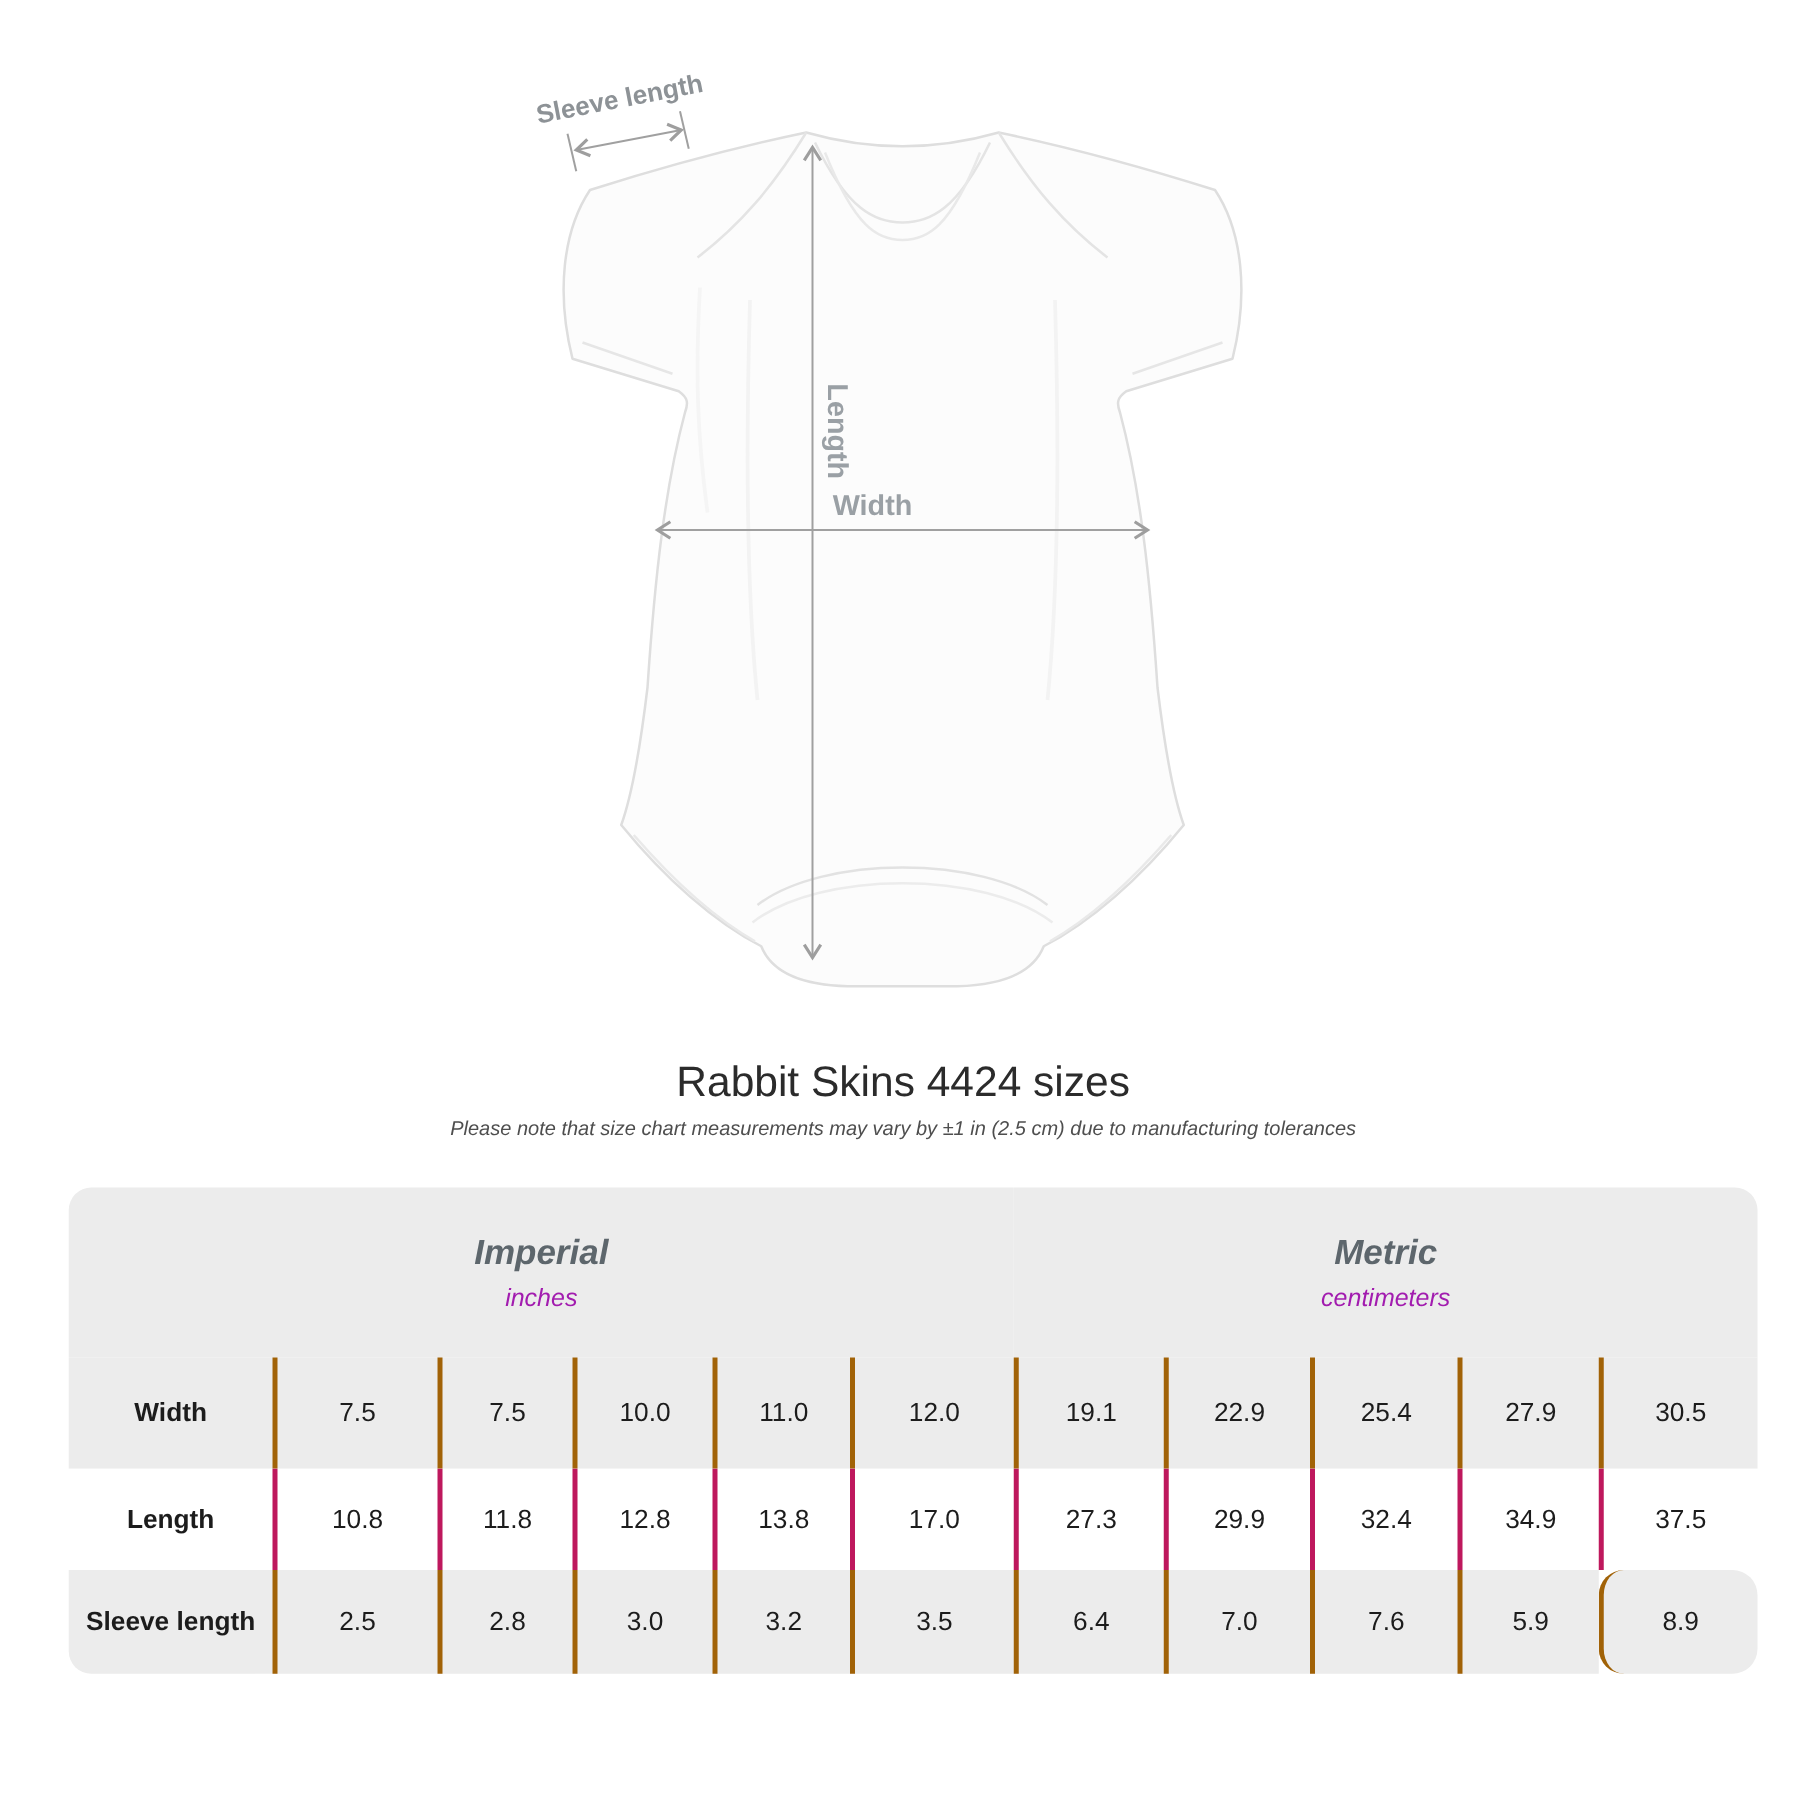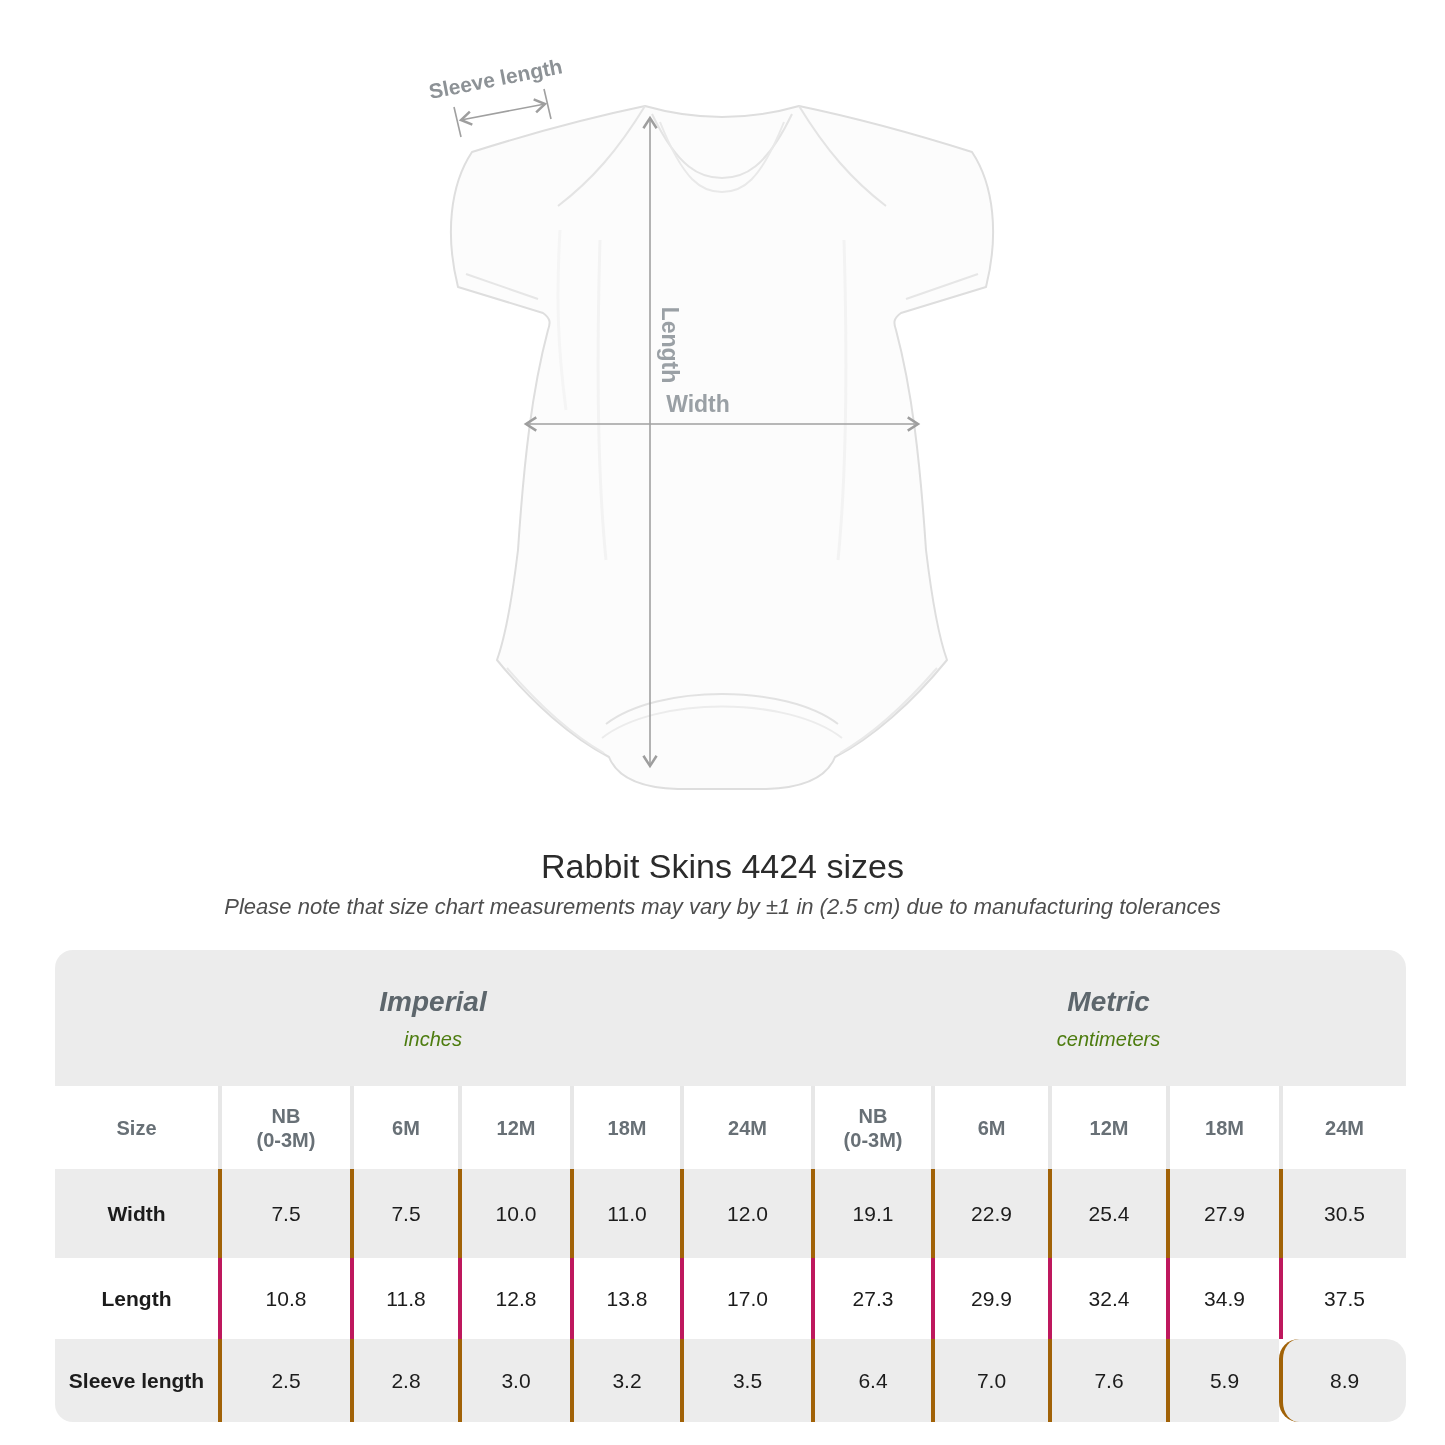--- a/index.html
+++ b/index.html
@@ -6,34 +6,34 @@
   .page{
     position:relative;width:1445px;height:1445px;background:#ffffff;overflow:hidden;
     font-family:"Liberation Sans","DejaVu Sans",sans-serif;
   }
   
   .diagram{position:absolute;left:0;top:0;width:1445px;height:845px;}
   .diagram svg{display:block;width:1445px;height:845px;}
   
   .title-block{position:absolute;left:0;top:848px;width:1445px;text-align:center;}
   .chart-title{font-size:34px;font-weight:normal;color:#2b2b2b;margin:0;line-height:1.1;}
-  .chart-subtitle{font-size:22px;font-style:italic;color:#4e4e4e;margin:9px 0 0 0;line-height:1.2;}
+  .chart-subtitle{font-size:16px;font-style:italic;color:#4e4e4e;margin:9px 0 0 0;line-height:1.2;}
   
   .size-table{
     position:absolute;left:55px;top:950px;width:1351px;
     border-collapse:separate;border-spacing:0;table-layout:fixed;
   }
   .size-table td{padding:0;text-align:center;vertical-align:middle;}
   tr.band-row td{
     background:#ececec;height:136px;vertical-align:middle;border:none;
   }
   tr.band-row td.first{border-top-left-radius:18px;}
   tr.band-row td.last{border-top-right-radius:18px;}
   .group-label{font-size:28px;font-weight:bold;font-style:italic;color:#5d666c;line-height:1.2;}
-  .group-unit{font-size:20px;font-style:italic;color:#4d7c0f;margin-top:9px;line-height:1.2;}
+  .group-unit{font-size:20px;font-style:italic;color:#a21caf;margin-top:9px;line-height:1.2;}
   tr.head-row td{
     background:#ffffff;height:83px;font-size:20px;font-weight:bold;color:#687076;
     border-left:4px solid #e7e7e7;line-height:1.2;white-space:pre-line;
   }
   tr.head-row td:first-child{border-left:none;}
   tr.row-gray td{
     background:#ececec;border-left:4px solid #a16207;
     font-size:21px;color:#1c1c1c;
   }
   tr.row-gray td:first-child{border-left:none;}
@@ -140,35 +140,20 @@
         <tr class="band-row">
       <td class="first" colspan="6">
         <div class="group-label">Imperial</div>
         <div class="group-unit">inches</div>
       </td>
       <td class="last" colspan="5">
         <div class="group-label">Metric</div>
         <div class="group-unit">centimeters</div>
       </td>
     </tr>
-    <tr class="head-row">
-      <td>Size</td>
-      <td>NB
-(0-3M)</td>
-      <td>6M</td>
-      <td>12M</td>
-      <td>18M</td>
-      <td>24M</td>
-      <td>NB
-(0-3M)</td>
-      <td>6M</td>
-      <td>12M</td>
-      <td>18M</td>
-      <td>24M</td>
-    </tr>
     <tr class="row-gray row-h89">
       <td class="row-label">Width</td>
       <td>7.5</td>
       <td>7.5</td>
       <td>10.0</td>
       <td>11.0</td>
       <td>12.0</td>
       <td>19.1</td>
       <td>22.9</td>
       <td>25.4</td>

